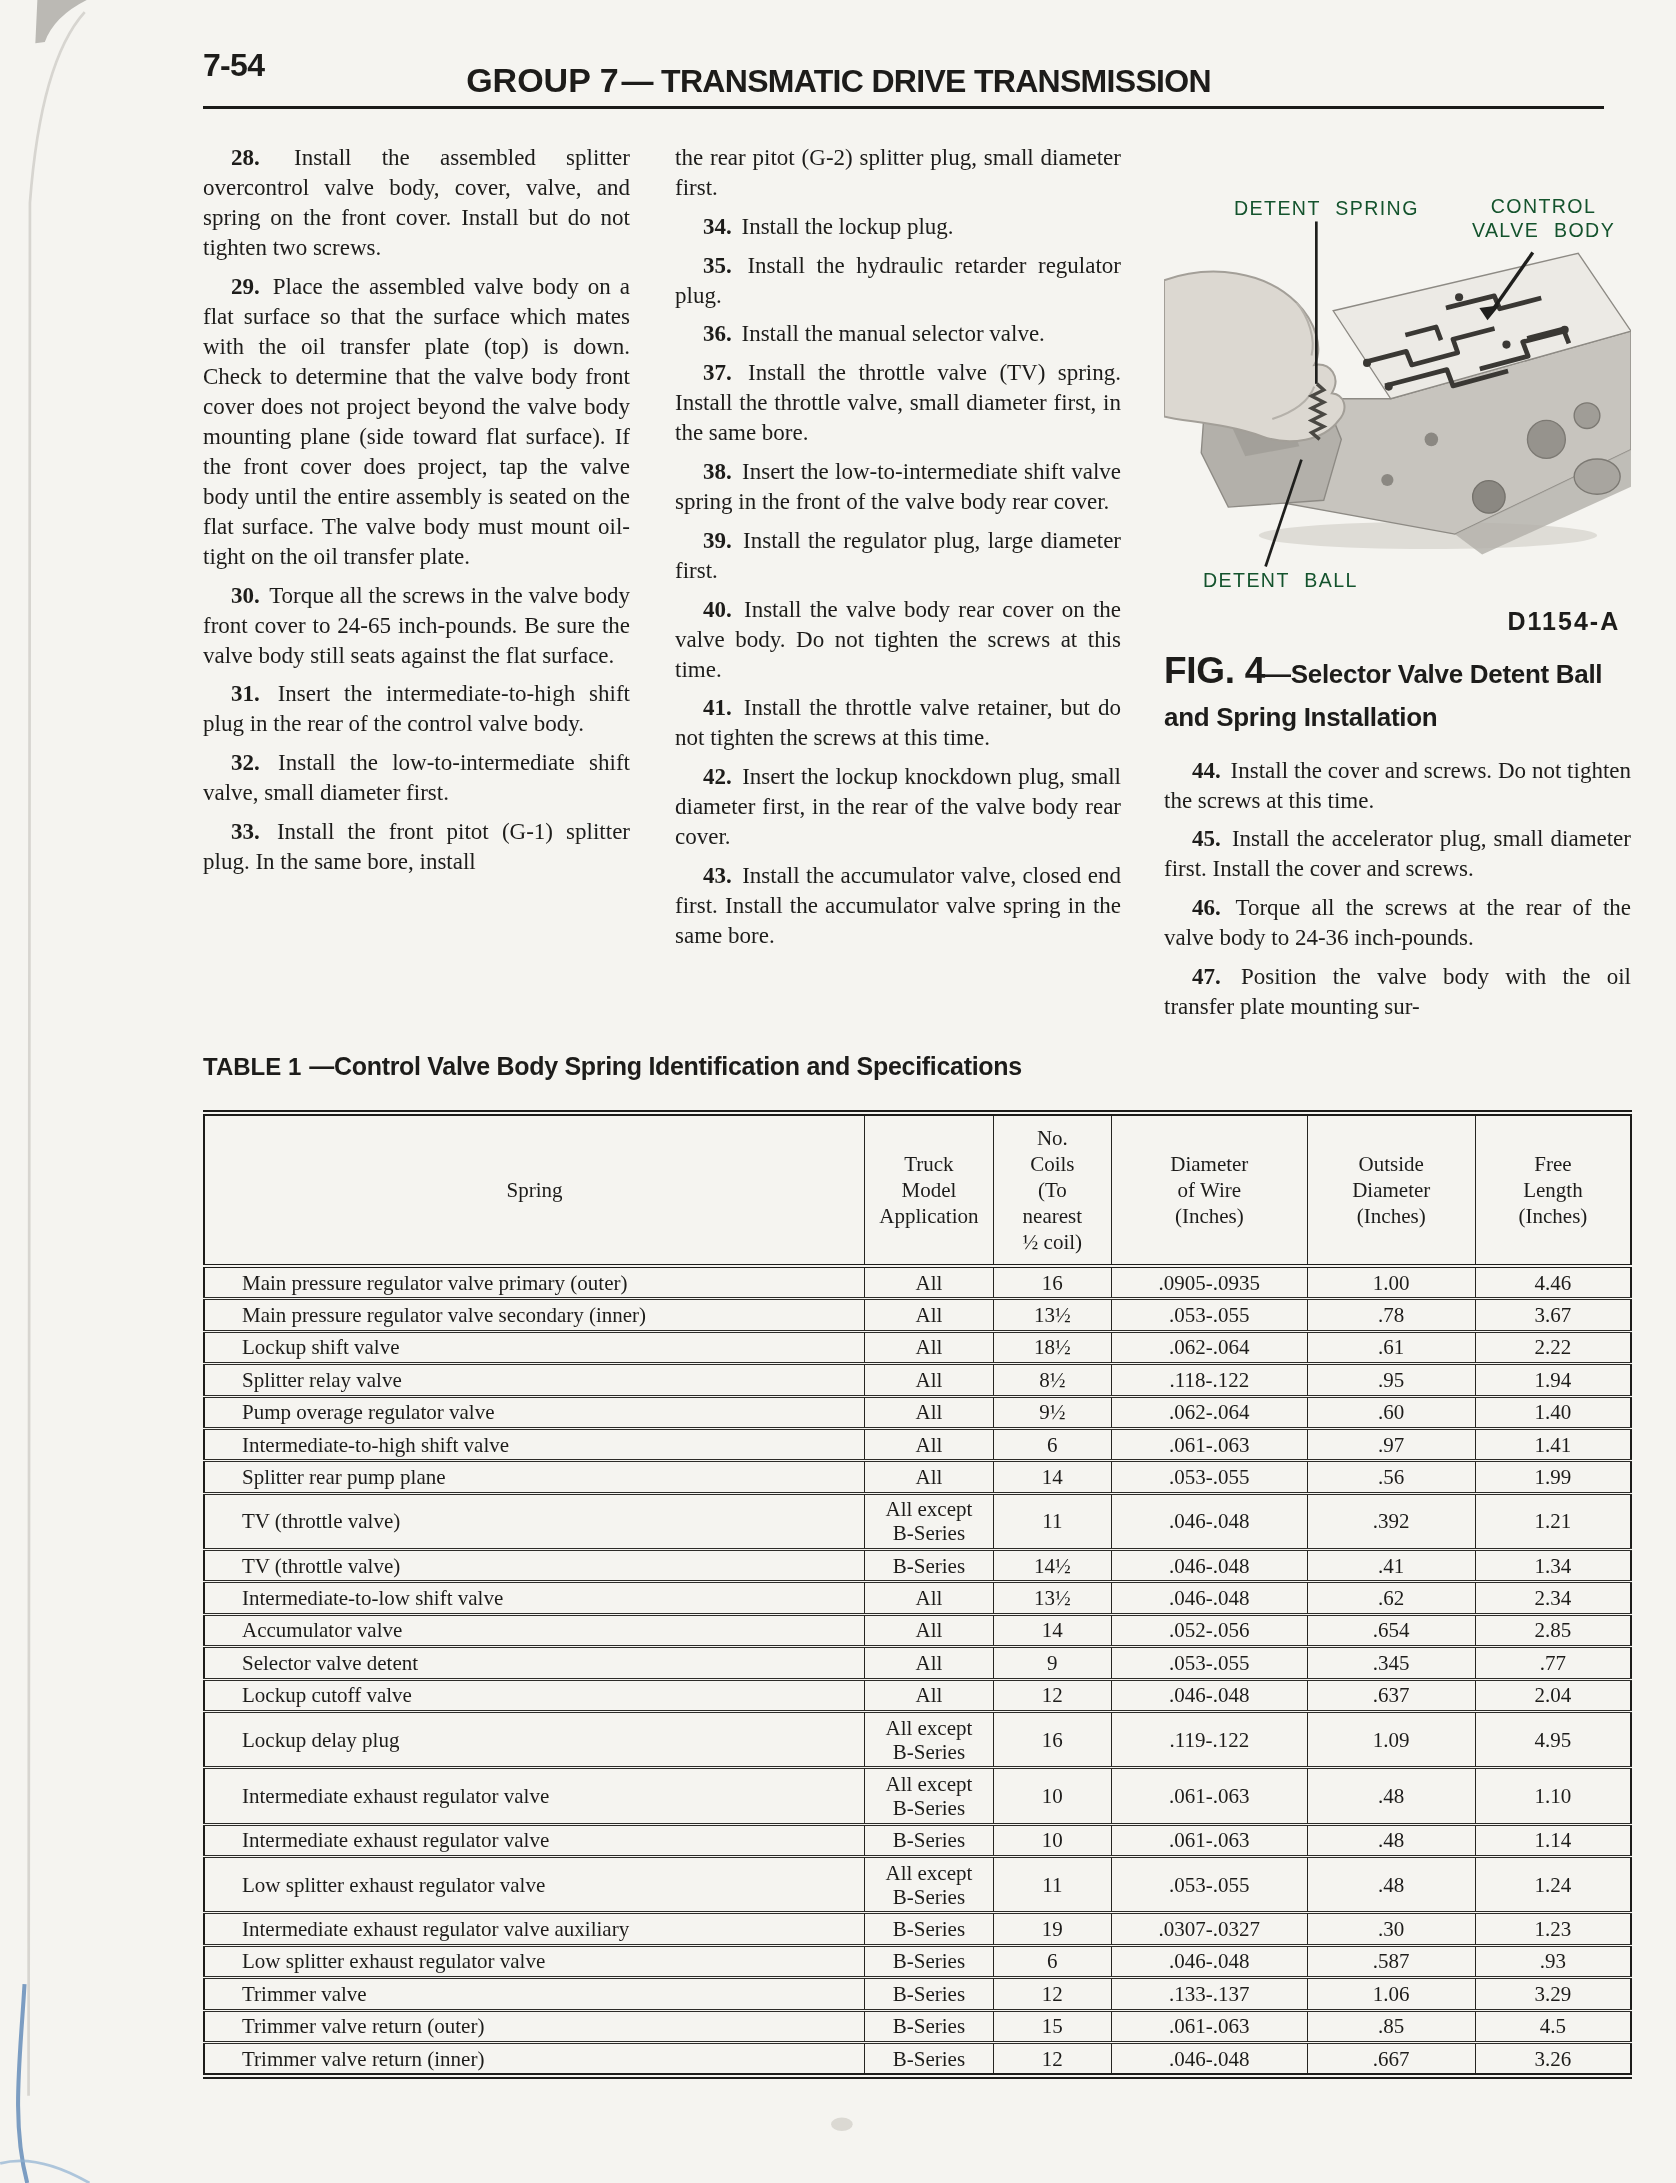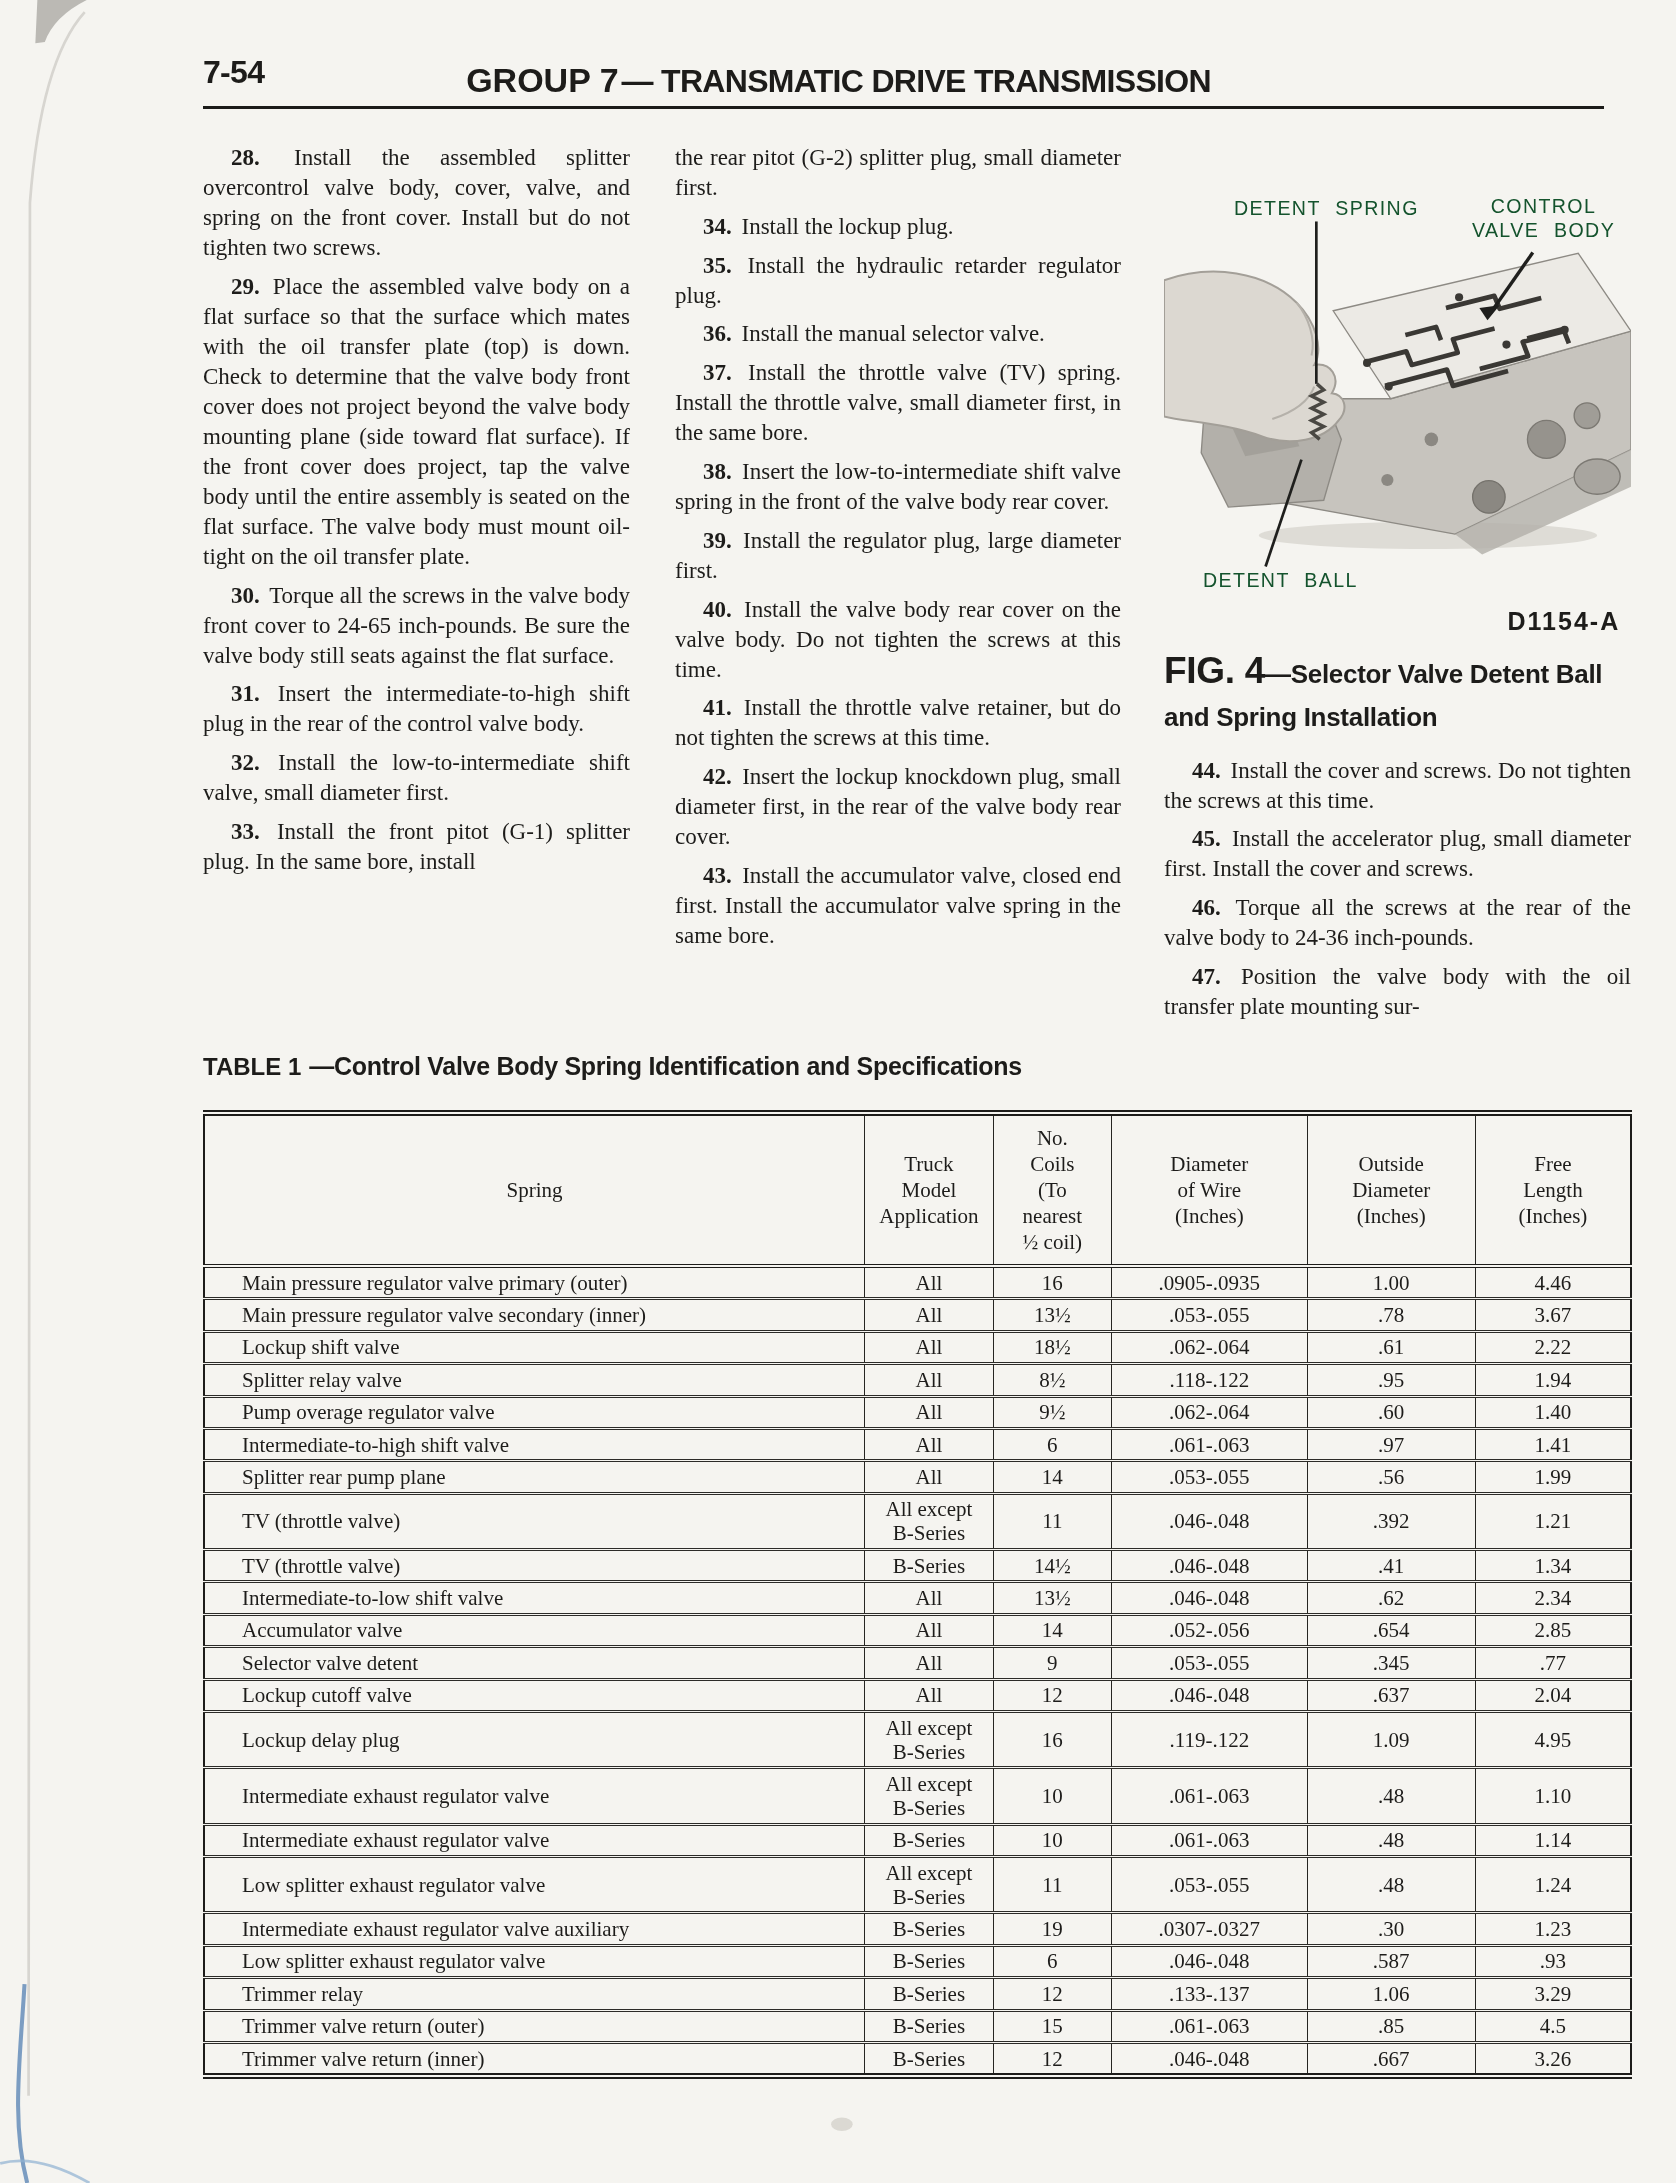--- a/index.html
+++ b/index.html
@@ -9,21 +9,21 @@
     background:#f5f4f0;
     font-family:"Liberation Serif", serif;
     color:#1d1c1a;
     overflow:hidden;
   }
   .artifacts{position:absolute;left:0;top:0;z-index:0;pointer-events:none;}
   .page-content{position:absolute;inset:0;z-index:1;}
 
   
   .pagenum{
-    position:absolute;left:203px;top:54px;
+    position:absolute;left:203px;top:47px;
     font-family:"Liberation Sans",sans-serif;font-weight:800;
     font-size:32px;letter-spacing:-0.7px;
   }
   .htitle{
     position:absolute;left:0;right:0;top:61px;text-align:center;
     font-family:"Liberation Sans",sans-serif;white-space:nowrap;
   }
   .htitle .hgroup{font-size:34px;font-weight:800;letter-spacing:0;}
   .htitle .hrest{font-size:32px;font-weight:700;letter-spacing:-0.7px;}
   .hrule{position:absolute;left:203px;top:106px;width:1401px;height:3.4px;background:#1b1b19;}
@@ -399,21 +399,21 @@
   </tr>
         <tr>
     <td class="c-spring">Low splitter exhaust regulator valve</td>
     <td class="c-app">B-Series</td>
     <td class="c-coils">6</td>
     <td class="c-wire">.046-.048</td>
     <td class="c-od">.587</td>
     <td class="c-free">.93</td>
   </tr>
         <tr>
-    <td class="c-spring">Trimmer relay</td>
+    <td class="c-spring">Trimmer valve</td>
     <td class="c-app">B-Series</td>
     <td class="c-coils">12</td>
     <td class="c-wire">.133-.137</td>
     <td class="c-od">1.06</td>
     <td class="c-free">3.29</td>
   </tr>
         <tr>
     <td class="c-spring">Trimmer valve return (outer)</td>
     <td class="c-app">B-Series</td>
     <td class="c-coils">15</td>

